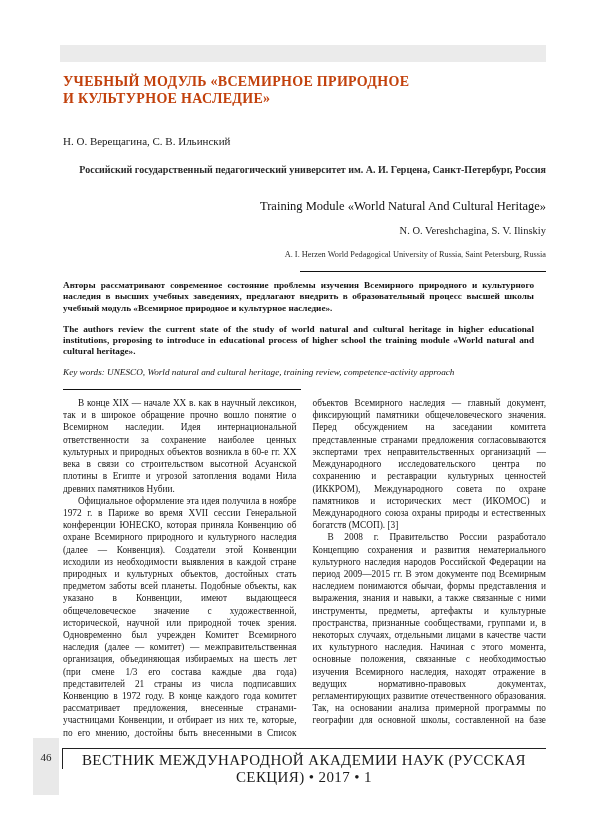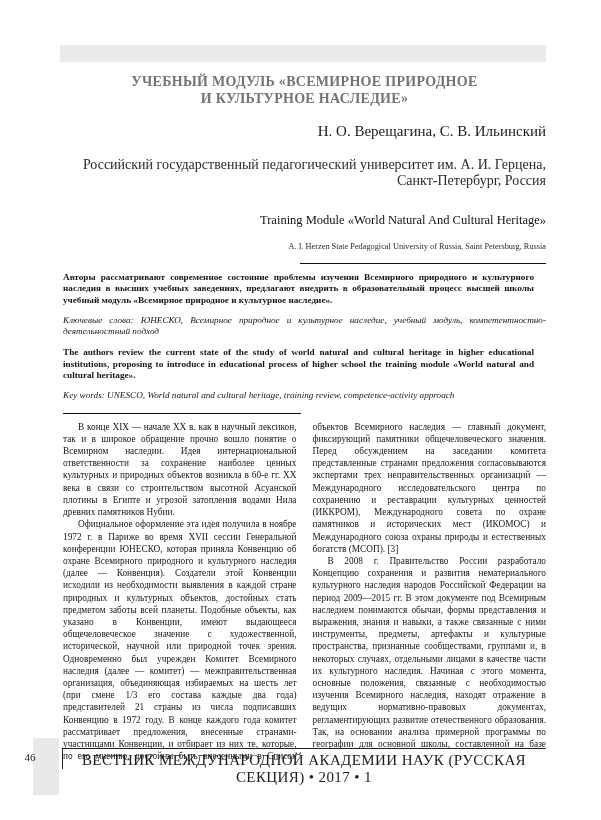--- a/index.html
+++ b/index.html
@@ -2,44 +2,44 @@
 <html lang="ru"><head>
 <meta charset="utf-8">
 <style>
   html,body{margin:0;padding:0;background:#fff;}
   .page{
     position:relative;width:601px;height:820px;background:#ffffff;
     font-family:"Liberation Serif", serif;color:#1b1b1b;overflow:hidden;
   }
   .header-bar{position:absolute;left:60px;top:45px;width:486px;height:17px;background:#ebebeb;}
   .content{position:absolute;left:63px;top:74px;width:483px;}
-  .title-ru{margin:0;font-size:14px;line-height:16.5px;font-weight:bold;text-align:center;letter-spacing:0.3px;color:#737373;}
+  .title-ru{margin:0;font-size:14px;line-height:16.5px;font-weight:bold;text-align:left;letter-spacing:0.3px;color:#c2410c;}
   .title-ru span{display:block;}
-  .authors-ru{margin:16px 0 0 0;font-size:15px;text-align:right;color:#1b1b1b;}
-  .affil-ru{margin:17px 0 0 0;font-size:14px;text-align:right;color:#2a2a2a;}
+  .authors-ru{margin:28px 0 0 0;font-size:11px;text-align:left;color:#1b1b1b;}
+  .affil-ru{margin:17px 0 0 0;font-size:10px;text-align:right;color:#2a2a2a;font-weight:bold;}
   .title-en{margin:24px 0 0 0;font-size:12.5px;font-weight:normal;text-align:right;color:#111;}
   .authors-en{margin:11px 0 0 0;font-size:10.5px;text-align:right;}
   .affil-en{margin:14px 0 0 0;font-size:8.3px;text-align:right;color:#2a2a2a;}
   .rule{border:0;border-top:1.5px solid #111;margin:0;}
   .rule-right{margin-top:12px;width:246px;margin-left:237px;}
   .rule-left{margin-top:11px;width:238px;margin-right:245px;}
   .abstract{margin:8px 12px 0 0;font-size:9.2px;line-height:11.3px;font-weight:bold;text-align:justify;color:#161616;}
   .kw{margin:9px 0 0 0;font-size:9.2px;line-height:11.3px;font-style:italic;text-align:justify;color:#161616;}
   .abstract-en{margin-top:10px;}
   .body-cols{
     margin-top:7px;height:342px;overflow:hidden;
     column-count:2;column-gap:16px;column-fill:auto;
     font-size:9.3px;line-height:12.2px;text-align:justify;
     hyphens:auto;-webkit-hyphens:auto;color:#161616;
   }
   .body-cols p{margin:0;text-indent:15px;}
   .footer-line{position:absolute;left:62px;top:748px;width:484px;border:0;border-top:1px solid #222;margin:0;}
   .footer-tick{position:absolute;left:62px;top:748px;height:21px;width:0;border-left:1px solid #222;}
   .side-strip{position:absolute;left:33px;top:738px;width:26px;height:57px;background:#e9e9e9;}
-  .page-number{position:absolute;left:17px;top:751px;width:26px;text-align:center;font-size:11px;color:#222;}
+  .page-number{position:absolute;left:33px;top:751px;width:26px;text-align:center;font-size:11px;color:#222;}
   .footer-text{position:absolute;left:62px;top:752px;width:484px;text-align:center;font-size:15px;letter-spacing:0.4px;color:#1b1b1b;}
 </style>
 </head>
 <body>
 
 <div class="page">
 
   <div class="header-bar"></div>
 
   <div class="content">
@@ -48,28 +48,28 @@
       <span>УЧЕБНЫЙ МОДУЛЬ «ВСЕМИРНОЕ ПРИРОДНОЕ</span>
       <span>И КУЛЬТУРНОЕ НАСЛЕДИЕ»</span>
     </h1>
 
     <div class="authors-ru">Н. О. Верещагина, С. В. Ильинский</div>
 
     <div class="affil-ru">Российский государственный педагогический университет им. А. И. Герцена, Санкт-Петербург, Россия</div>
 
     <h2 class="title-en">Training Module «World Natural And Cultural Heritage»</h2>
 
+    <div class="authors-en">N. O. Vereshchagina, S. V. Ilinskiy</div>
 
-    <div class="affil-en">A. I. Herzen State Pedagogical University of Russia, Saint Petersburg, Russia</div>
+    <div class="affil-en">A. I. Herzen World Pedagogical University of Russia, Saint Petersburg, Russia</div>
 
     <hr class="rule rule-right">
 
     <p class="abstract">Авторы рассматривают современное состояние проблемы изучения Всемирного природного и культурного наследия в высших учебных заведениях, предлагают внедрить в образовательный процесс высшей школы учебный модуль «Всемирное природное и культурное наследие».</p>
 
-    <p class="kw">Ключевые слова: ЮНЕСКО, Всемирное природное и культурное наследие, учебный модуль, компетентностно-деятельностный подход</p>
 
     <p class="abstract abstract-en">The authors review the current state of the study of world natural and cultural heritage in higher educational institutions, proposing to introduce in educational process of higher school the training module «World natural and cultural heritage».</p>
 
     <p class="kw">Key words: UNESCO, World natural and cultural heritage, training review, competence-activity approach</p>
 
     <hr class="rule rule-left">
 
     <div class="body-cols">
       <p>В конце XIX — начале XX в. как в научный лексикон, так и в широкое обращение прочно вошло понятие о Всемирном наследии. Идея интернациональной ответственности за сохранение наиболее ценных культурных и природных объектов возникла в 60-е гг. XX века в связи со строительством высотной Асуанской плотины в Египте и угрозой затопления водами Нила древних памятников Нубии.</p>
       <p>Официальное оформление эта идея получила в ноябре 1972 г. в Париже во время XVII сессии Генеральной конференции ЮНЕСКО, которая приняла Конвенцию об охране Всемирного природного и культурного наследия (далее — Конвенция). Создатели этой Конвенции исходили из необходимости выявления в каждой стране природных и культурных объектов, достойных стать предметом заботы всей планеты. Подобные объекты, как указано в Конвенции, имеют выдающееся общечеловеческое значение с художественной, исторической, научной или природной точек зрения. Одновременно был учрежден Комитет Всемирного наследия (далее — комитет) — межправительственная организация, объединяющая избираемых на шесть лет (при смене 1/3 его состава каждые два года) представителей 21 страны из числа подписавших Конвенцию в 1972 году. В конце каждого года комитет рассматривает предложения, внесенные странами-участницами Конвенции, и отбирает из них те, которые, по его мнению, достойны быть внесенными в Список объектов Всемирного наследия — главный документ, фиксирующий памятники общечеловеческого значения. Перед обсуждением на заседании комитета представленные странами предложения согласовываются экспертами трех неправительственных организаций — Международного исследовательского центра по сохранению и реставрации культурных ценностей (ИККРОМ), Международного совета по охране памятников и исторических мест (ИКОМОС) и Международного союза охраны природы и естественных богатств (МСОП). [3]</p>

